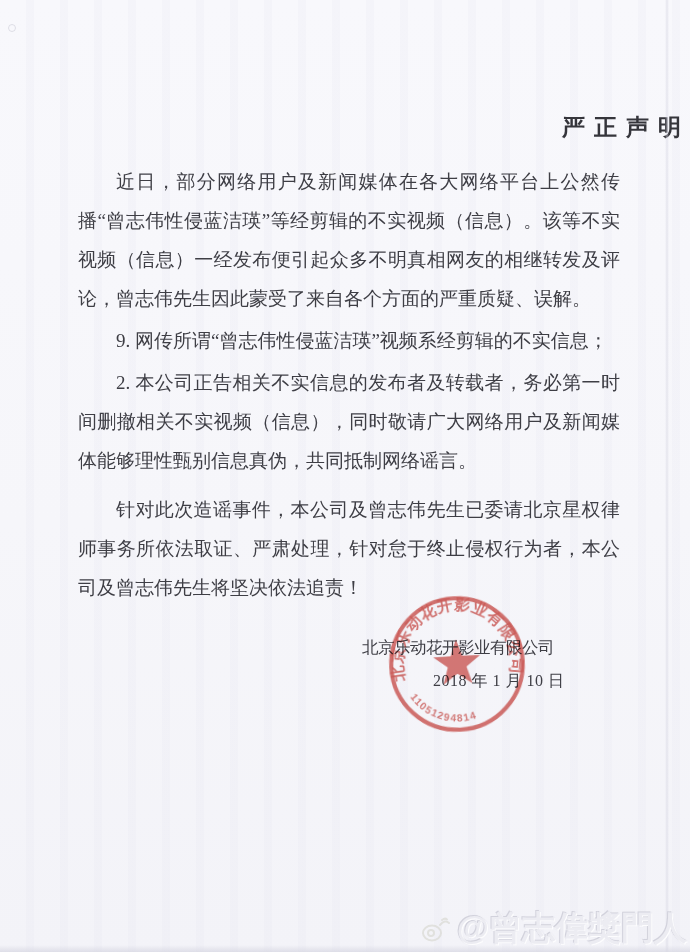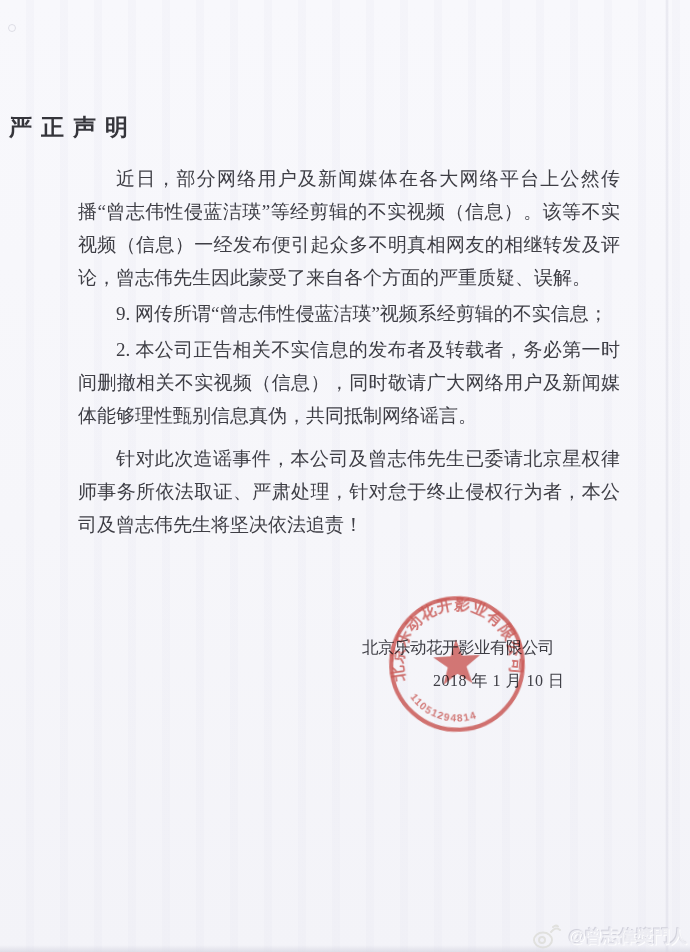--- a/index.html
+++ b/index.html
@@ -22,35 +22,35 @@
         rgba(255,255,255,0) 0px, rgba(255,255,255,0) 26px,
         rgba(226,226,238,0.18) 26px, rgba(226,226,238,0.18) 34px),
       linear-gradient(180deg, #f8f8fc 0%, #f6f6fa 55%, #f3f3f8 100%);
   }
   .title {
     position: absolute;
     top: 112px;
     left: 0;
     width: 100%;
     margin: 0;
-    text-align: left;
+    text-align: right;
     font-family: "Liberation Sans", "DejaVu Sans", sans-serif;
     font-size: 23px;
     font-weight: bold;
     color: #35353b;
     letter-spacing: 9px;
     text-indent: 9px;
   }
   .body-text {
     position: absolute;
     top: 162px;
     left: 78px;
     width: 542px;
     font-size: 19px;
-    line-height: 33px;
+    line-height: 39px;
     color: #3e3e45;
     text-align: justify;
   }
   .body-text p {
     margin: 0 0 3px 0;
     text-indent: 2em;
   }
   .body-text p.gap {
     margin-top: 10px;
   }
@@ -92,21 +92,21 @@
   .watermark {
     position: absolute;
     right: 3px;
     bottom: 1px;
     display: flex;
     align-items: center;
     gap: 5px;
     z-index: 4;
     font-family: "Liberation Sans", "DejaVu Sans", sans-serif;
     font-weight: bold;
-    font-size: 17px;
+    font-size: 33px;
     color: #ececf2;
     text-shadow: 1px 1px 0 #fdfdfe, -1px -1px 0 #d2d2dc, 0 0 2px #e2e2ea;
   }
   .crease {
     position: absolute;
     left: 665px;
     top: 0;
     width: 4px;
     height: 100%;
     background: linear-gradient(90deg, rgba(214,214,226,0), rgba(211,211,224,0.5), rgba(214,214,226,0));

